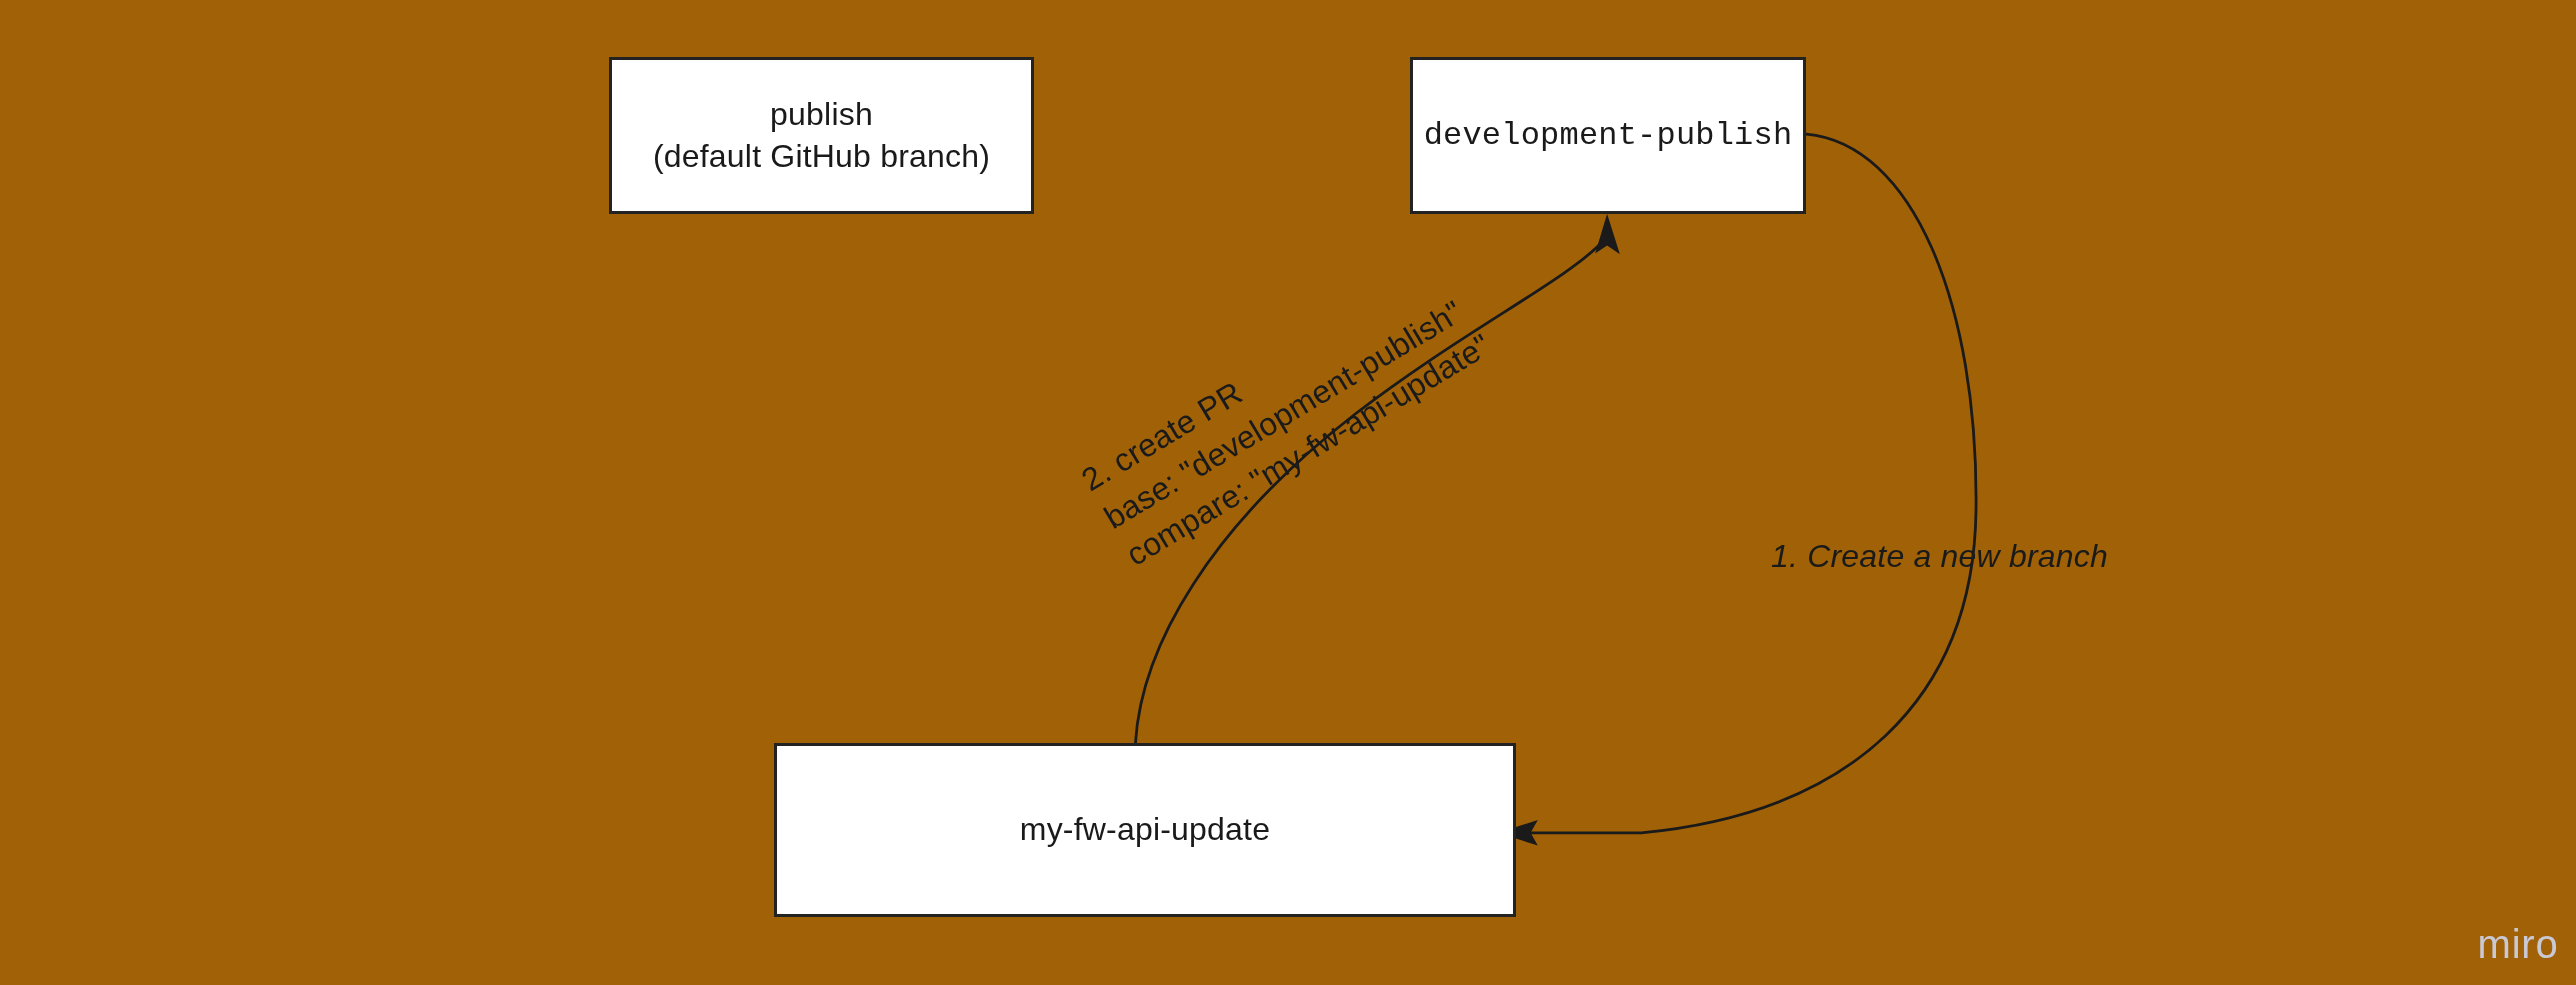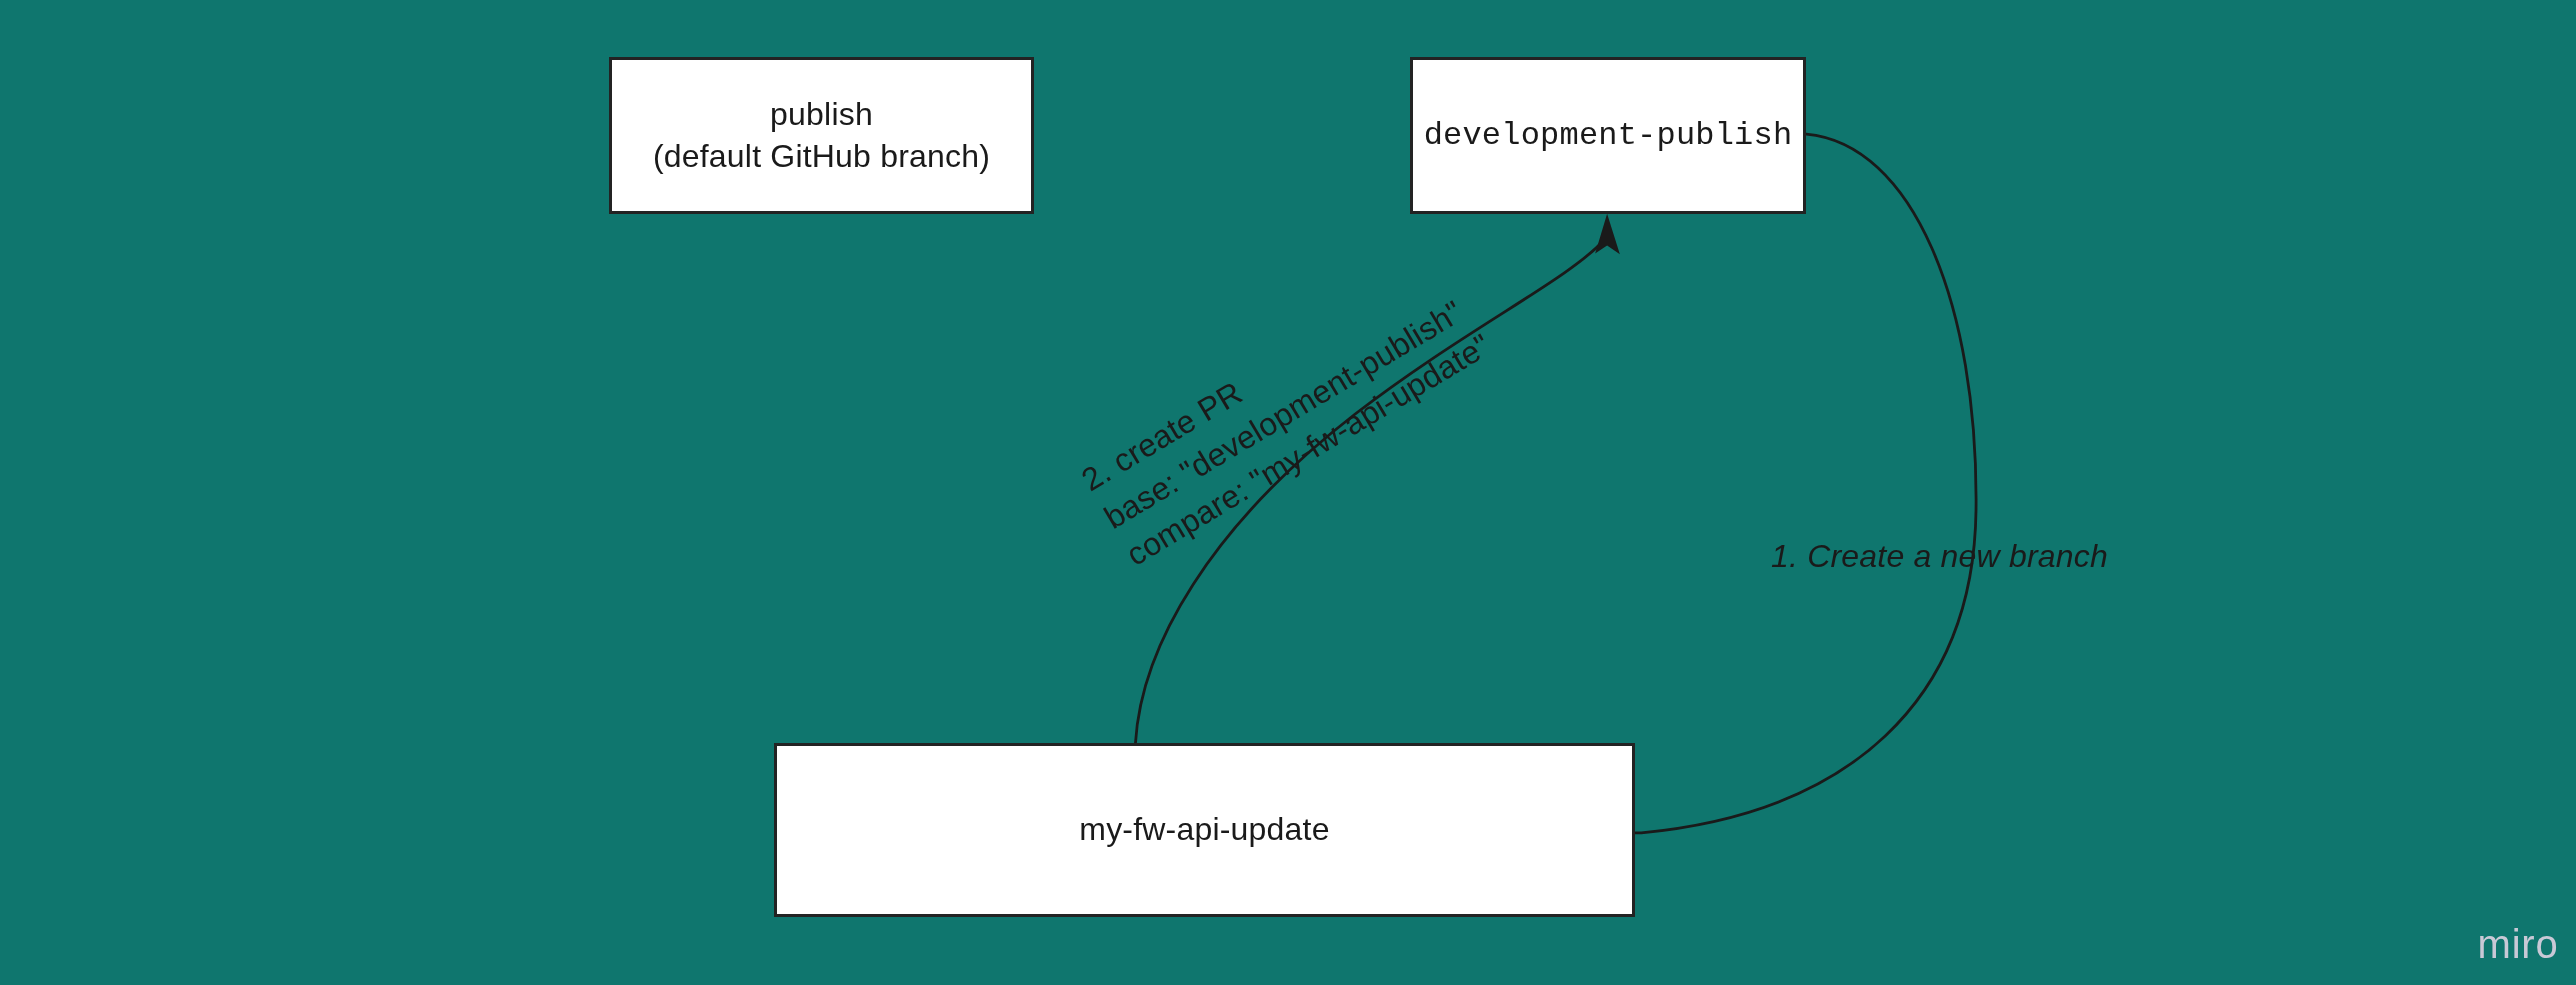--- a/index.html
+++ b/index.html
@@ -8,21 +8,21 @@
     padding: 0;
     background: #ffffff;
   }
   body {
     font-family: "Liberation Sans", sans-serif;
   }
   #canvas {
     position: relative;
     width: 2576px;
     height: 986px;
-    background: #0f766e;
+    background: #a16207;
     overflow: hidden;
   }
   #wires {
     position: absolute;
     left: 0;
     top: 0;
     width: 2576px;
     height: 986px;
   }
 
@@ -55,21 +55,21 @@
   #node-development-publish {
     left: 1410px;
     top: 57px;
     width: 396px;
     height: 157px;
     font-family: Liberation Mono, monospace;
   }
   #node-my-fw-api-update {
     left: 774px;
     top: 743px;
-    width: 861px;
+    width: 742px;
     height: 174px;
   }
 
   
   .edge-label {
     position: absolute;
     color: #1a1a1a;
     font-size: 32px;
     line-height: 1.30;
     white-space: pre-line;

